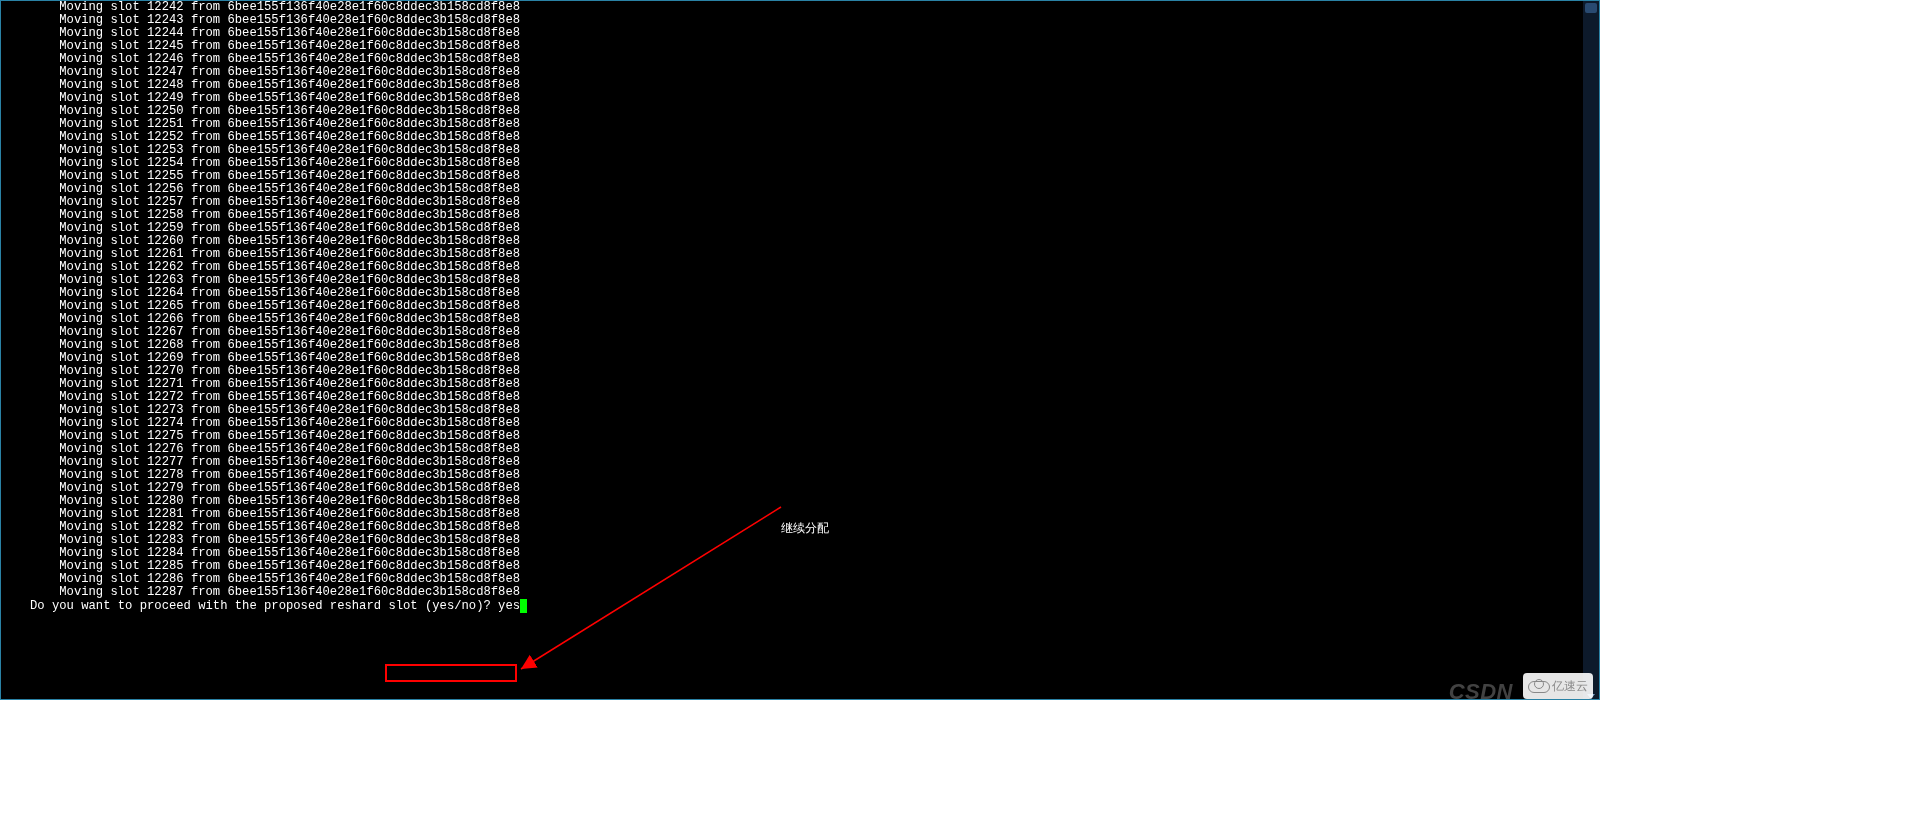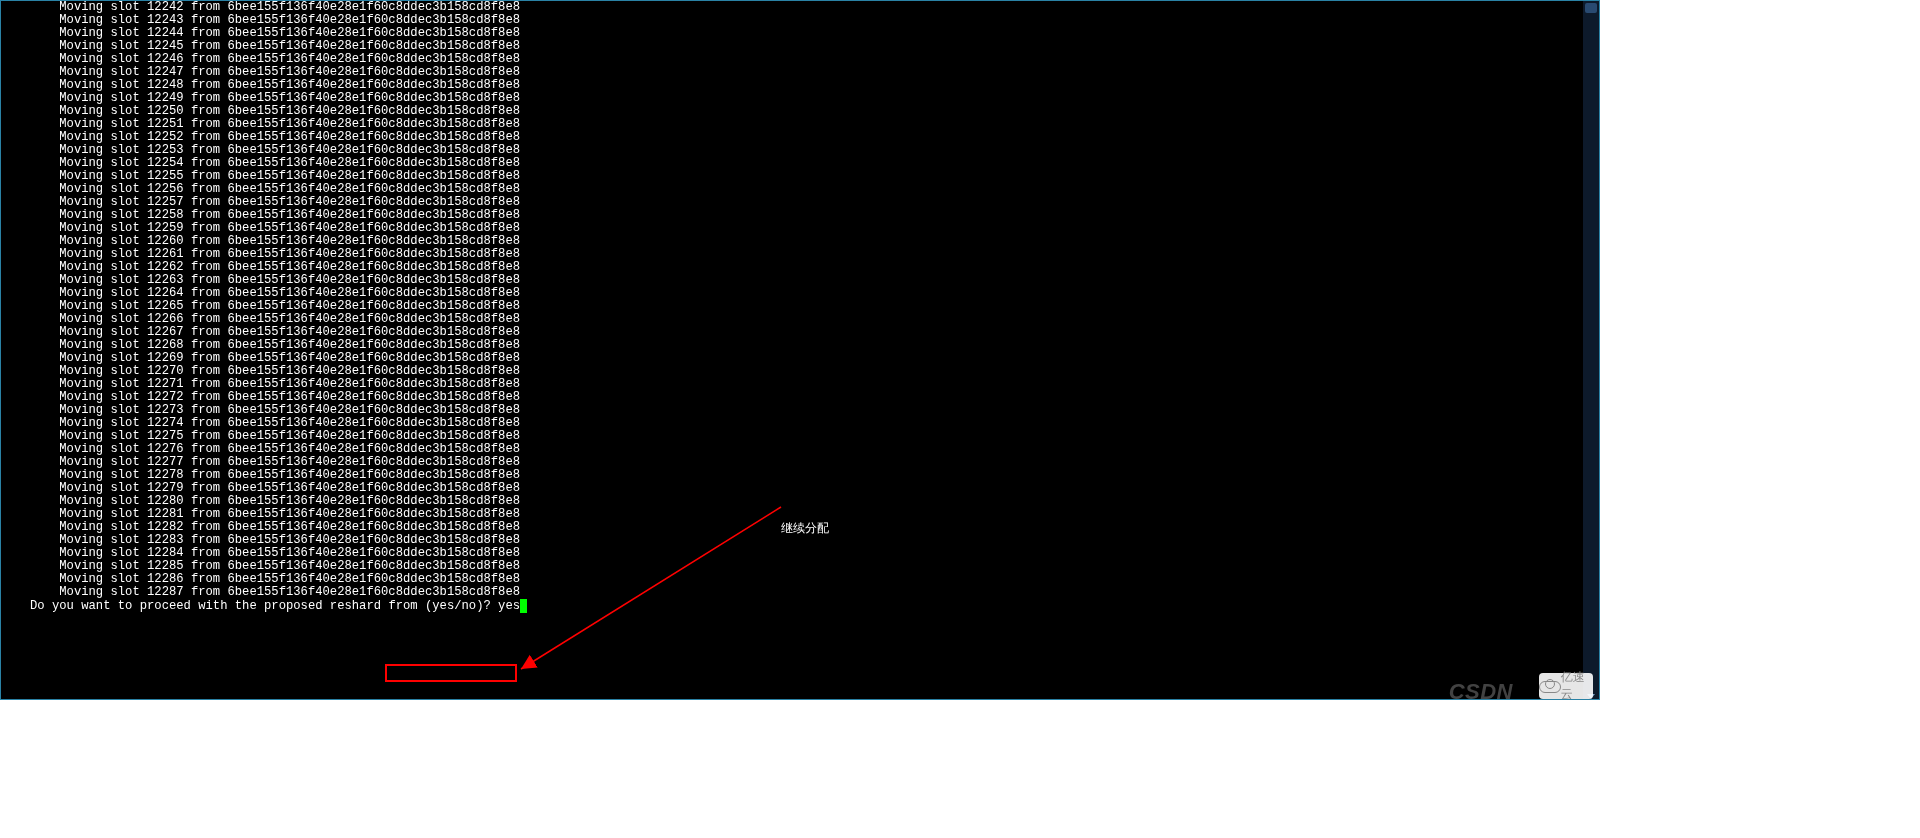--- a/index.html
+++ b/index.html
@@ -98,21 +98,21 @@
     font-family: Arial, sans-serif;
     font-size: 22px;
     font-weight: 600;
     font-style: italic;
     letter-spacing: 0.5px;
   }
   .watermark-yisu {
     position: absolute;
     right: 6px;
     top: 672px;
-    width: 54px;
+    width: 70px;
     height: 26px;
     background: rgba(255,255,255,0.9);
     border-radius: 4px;
     display: flex;
     align-items: center;
     justify-content: center;
     gap: 4px;
   }
   .watermark-yisu .cloud {
     width: 20px; height: 14px; position: relative;
@@ -172,21 +172,21 @@
     Moving slot 12278 from 6bee155f136f40e28e1f60c8ddec3b158cd8f8e8
     Moving slot 12279 from 6bee155f136f40e28e1f60c8ddec3b158cd8f8e8
     Moving slot 12280 from 6bee155f136f40e28e1f60c8ddec3b158cd8f8e8
     Moving slot 12281 from 6bee155f136f40e28e1f60c8ddec3b158cd8f8e8
     Moving slot 12282 from 6bee155f136f40e28e1f60c8ddec3b158cd8f8e8
     Moving slot 12283 from 6bee155f136f40e28e1f60c8ddec3b158cd8f8e8
     Moving slot 12284 from 6bee155f136f40e28e1f60c8ddec3b158cd8f8e8
     Moving slot 12285 from 6bee155f136f40e28e1f60c8ddec3b158cd8f8e8
     Moving slot 12286 from 6bee155f136f40e28e1f60c8ddec3b158cd8f8e8
     Moving slot 12287 from 6bee155f136f40e28e1f60c8ddec3b158cd8f8e8
-<span class="prompt-line">Do you want to proceed with the proposed reshard <span>from (yes/no)? yes</span><span class="cursor"></span></span></div>
+<span class="prompt-line">Do you want to proceed with the proposed reshard <span>slot (yes/no)? yes</span><span class="cursor"></span></span></div>
 
   <div class="scrollbar">
     <div class="thumb"></div>
     <div class="arrow-down"></div>
   </div>
 
   <svg class="arrow">
     <defs>
       <marker id="ahead" markerWidth="12" markerHeight="12" refX="10" refY="5" orient="auto">
         <path d="M0,0 L10,5 L0,10 z" fill="#ff0000"></path>

